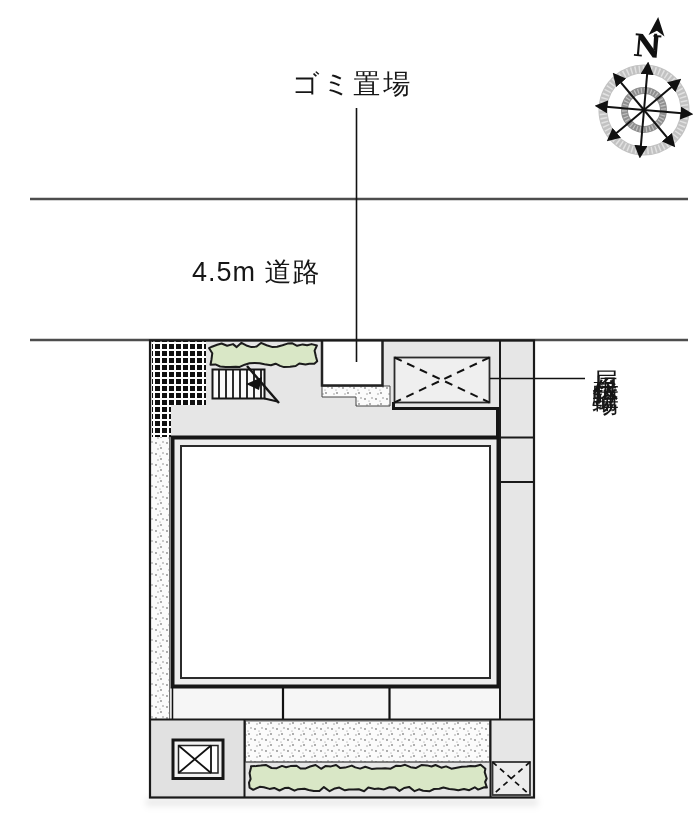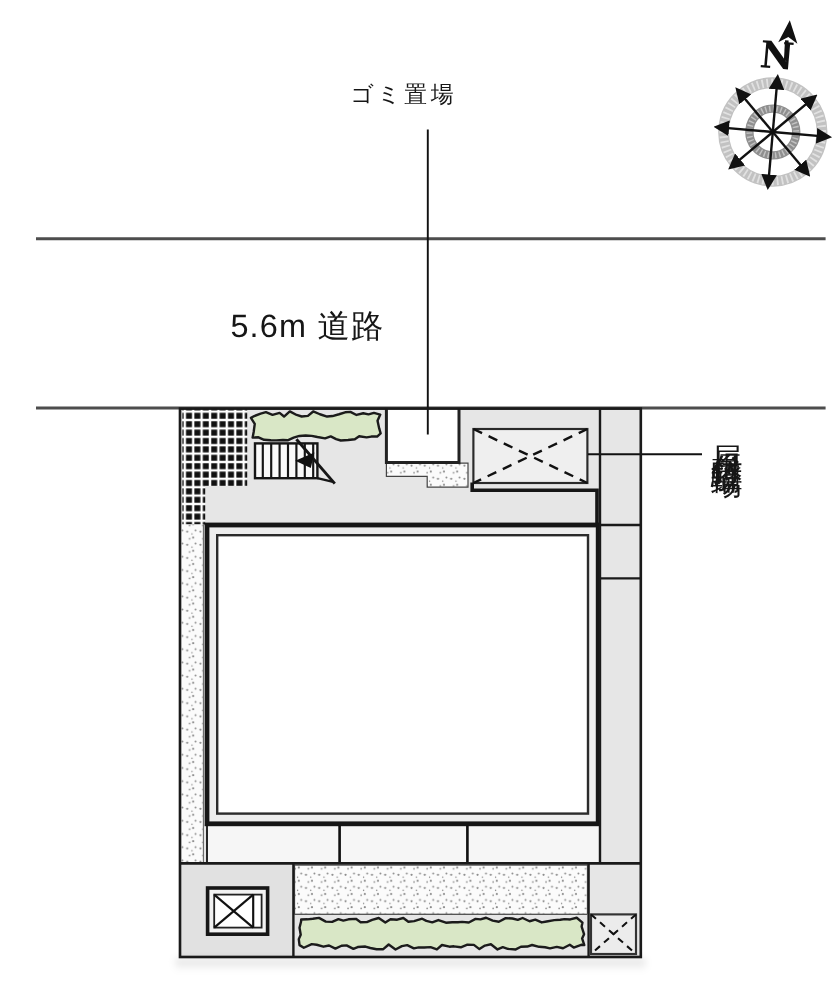--- a/index.html
+++ b/index.html
@@ -5,21 +5,21 @@
   :root{
     --road-line:#4d4d4d; --plan-outline:#1a1a1a; --site-fill:#e6e6e6;
     --building-fill:#ffffff; --hedge-fill:#d9e7c6; --checker-black:#111111;
     --stipple-dot:#8a8a8a; --compass-outer-ring:#c2c2c2; --compass-inner-ring:#8f8f8f;
   }
   html,body{margin:0;padding:0;background:#fff;}
   #stage{position:relative;width:700px;height:823px;background:#fff;overflow:hidden;
          font-family:"Liberation Sans",sans-serif;color:#111;}
   #plan{position:absolute;left:0;top:0;}
   .label{position:absolute;color:#161616;white-space:nowrap;}
-  .lbl-gomi{left:292px;top:66px;font-size:19px;letter-spacing:3px;}
+  .lbl-gomi{left:292px;top:66px;font-size:27px;letter-spacing:3px;}
   .lbl-road{left:192px;top:254px;font-size:27px;letter-spacing:1px;}
   .lbl-bike{left:590px;top:350px;font-size:26px;letter-spacing:4px;
             writing-mode:vertical-rl;text-orientation:upright;line-height:1.2;}
   .shadow{position:absolute;left:146px;top:799px;width:392px;height:10px;
           background:linear-gradient(to bottom,rgba(0,0,0,0.13),rgba(0,0,0,0));
           filter:blur(3px);}
   .hedge{fill:var(--hedge-fill);stroke:#1b1b1b;stroke-width:2;stroke-linejoin:round;}
   .nletter{font-family:"DejaVu Serif","Liberation Serif",serif;font-weight:bold;
            font-size:31px;fill:#111;}
 </style>
@@ -151,17 +151,17 @@
       </g>
       <g>
         <line x1="5.5" y1="-60" x2="5" y2="-77" stroke="#111" stroke-width="3"></line>
         <polygon points="6,-94 -2,-75 6,-80 14,-75" fill="#111"></polygon>
       </g>
       <text class="nletter" x="-2" y="-53" text-anchor="middle">N</text>
     </g>
   </svg>
 
   <div class="label lbl-gomi">ゴミ置場</div>
-  <div class="label lbl-road">5.6m 道路</div>
+  <div class="label lbl-road">4.5m 道路</div>
   <div class="label lbl-bike">屋根付駐輪場</div>
 
   <div class="shadow"></div>
 </div>
 
 </body></html>

